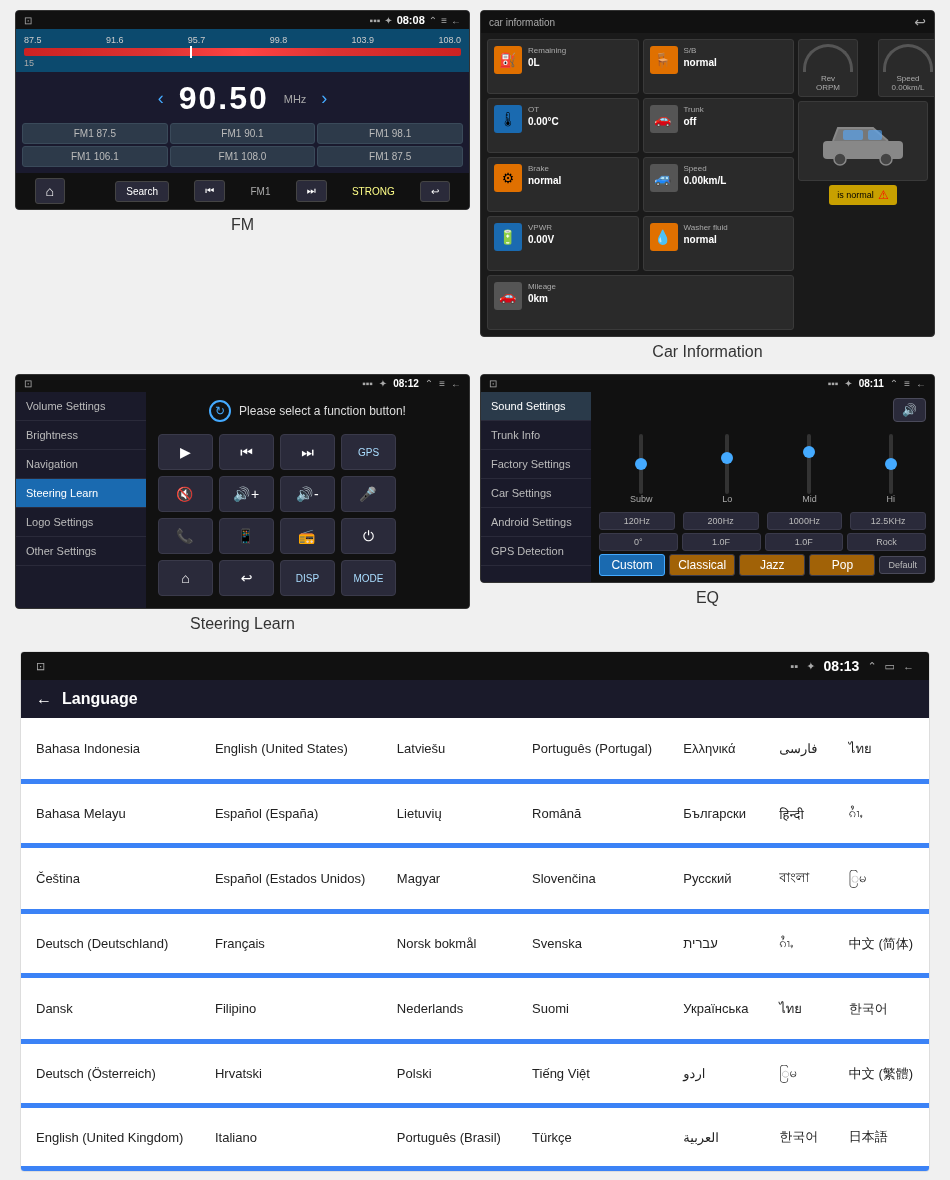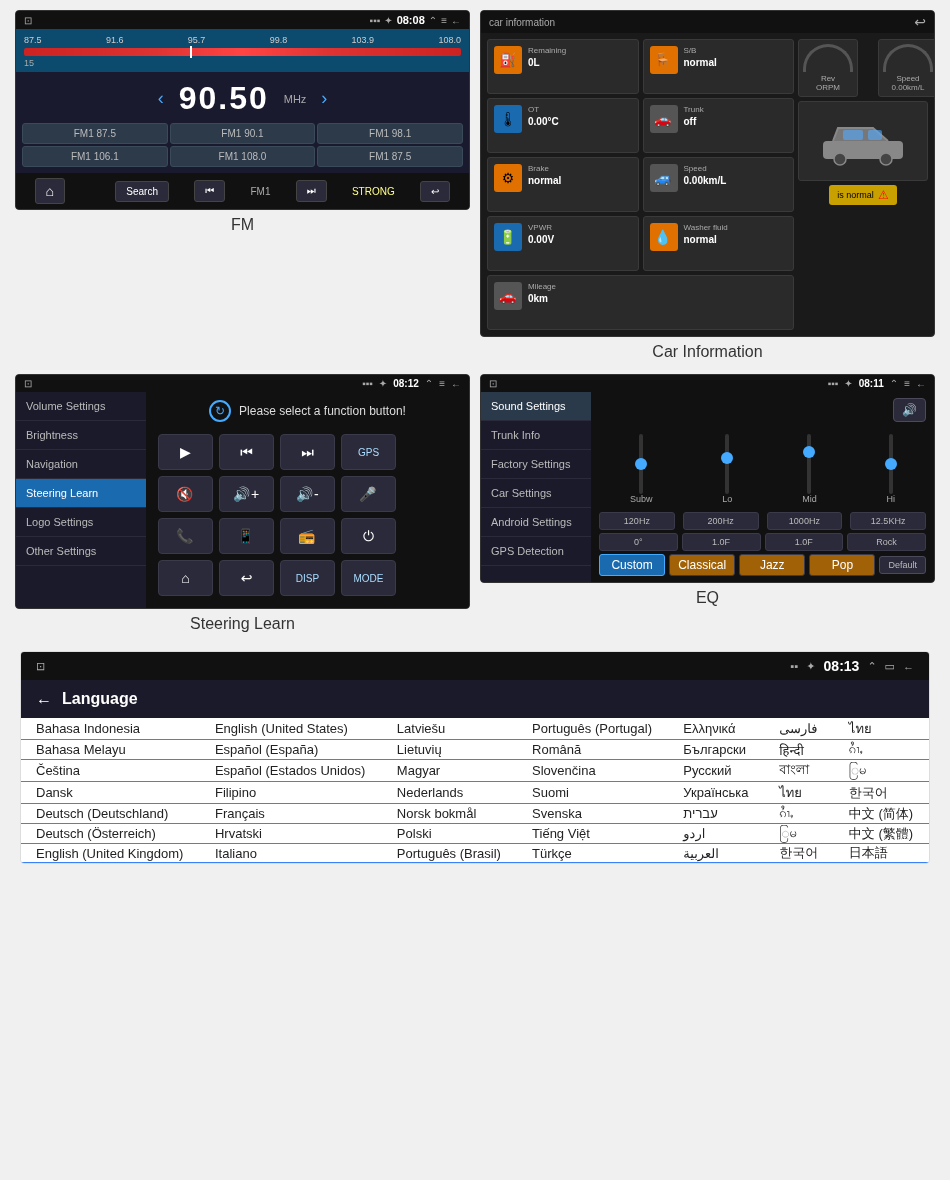--- a/index.html
+++ b/index.html
@@ -478,22 +478,22 @@
       font-size: 16px;
       cursor: pointer;
     }
 
     .lang-table {
       width: 100%;
       border-collapse: collapse;
     }
 
     .lang-table td {
-      padding: 0 15px;
-      border-bottom: 1px solid #3b82f6;
+      padding: 20px 15px;
+      border-bottom: 5px solid #3b82f6;
       font-size: 13px;
       color: #222;
       vertical-align: middle;
     }
   </style>
 </head>
 <body>
 
 <div class="top-row">
 
@@ -862,36 +862,36 @@
         <tr>
           <td>Čeština</td>
           <td>Español (Estados Unidos)</td>
           <td>Magyar</td>
           <td>Slovenčina</td>
           <td>Русский</td>
           <td>বাংলা</td>
           <td>ြမ</td>
         </tr>
         <tr>
+          <td>Deutsch (Deutschland)</td>
+          <td>Français</td>
+          <td>Norsk bokmål</td>
+          <td>Svenska</td>
+          <td>עברית</td>
+          <td>ၵၢႆႇ</td>
+          <td>中文 (简体)</td>
+        </tr>
+        <tr>
           <td>Dansk</td>
           <td>Filipino</td>
           <td>Nederlands</td>
           <td>Suomi</td>
           <td>Українська</td>
           <td>ไทย</td>
           <td>한국어</td>
-        </tr>
-        <tr>
-          <td>Deutsch (Deutschland)</td>
-          <td>Français</td>
-          <td>Norsk bokmål</td>
-          <td>Svenska</td>
-          <td>עברית</td>
-          <td>ၵၢႆႇ</td>
-          <td>中文 (简体)</td>
         </tr>
         <tr>
           <td>Deutsch (Österreich)</td>
           <td>Hrvatski</td>
           <td>Polski</td>
           <td>Tiếng Việt</td>
           <td>اردو</td>
           <td>ြမ</td>
           <td>中文 (繁體)</td>
         </tr>

